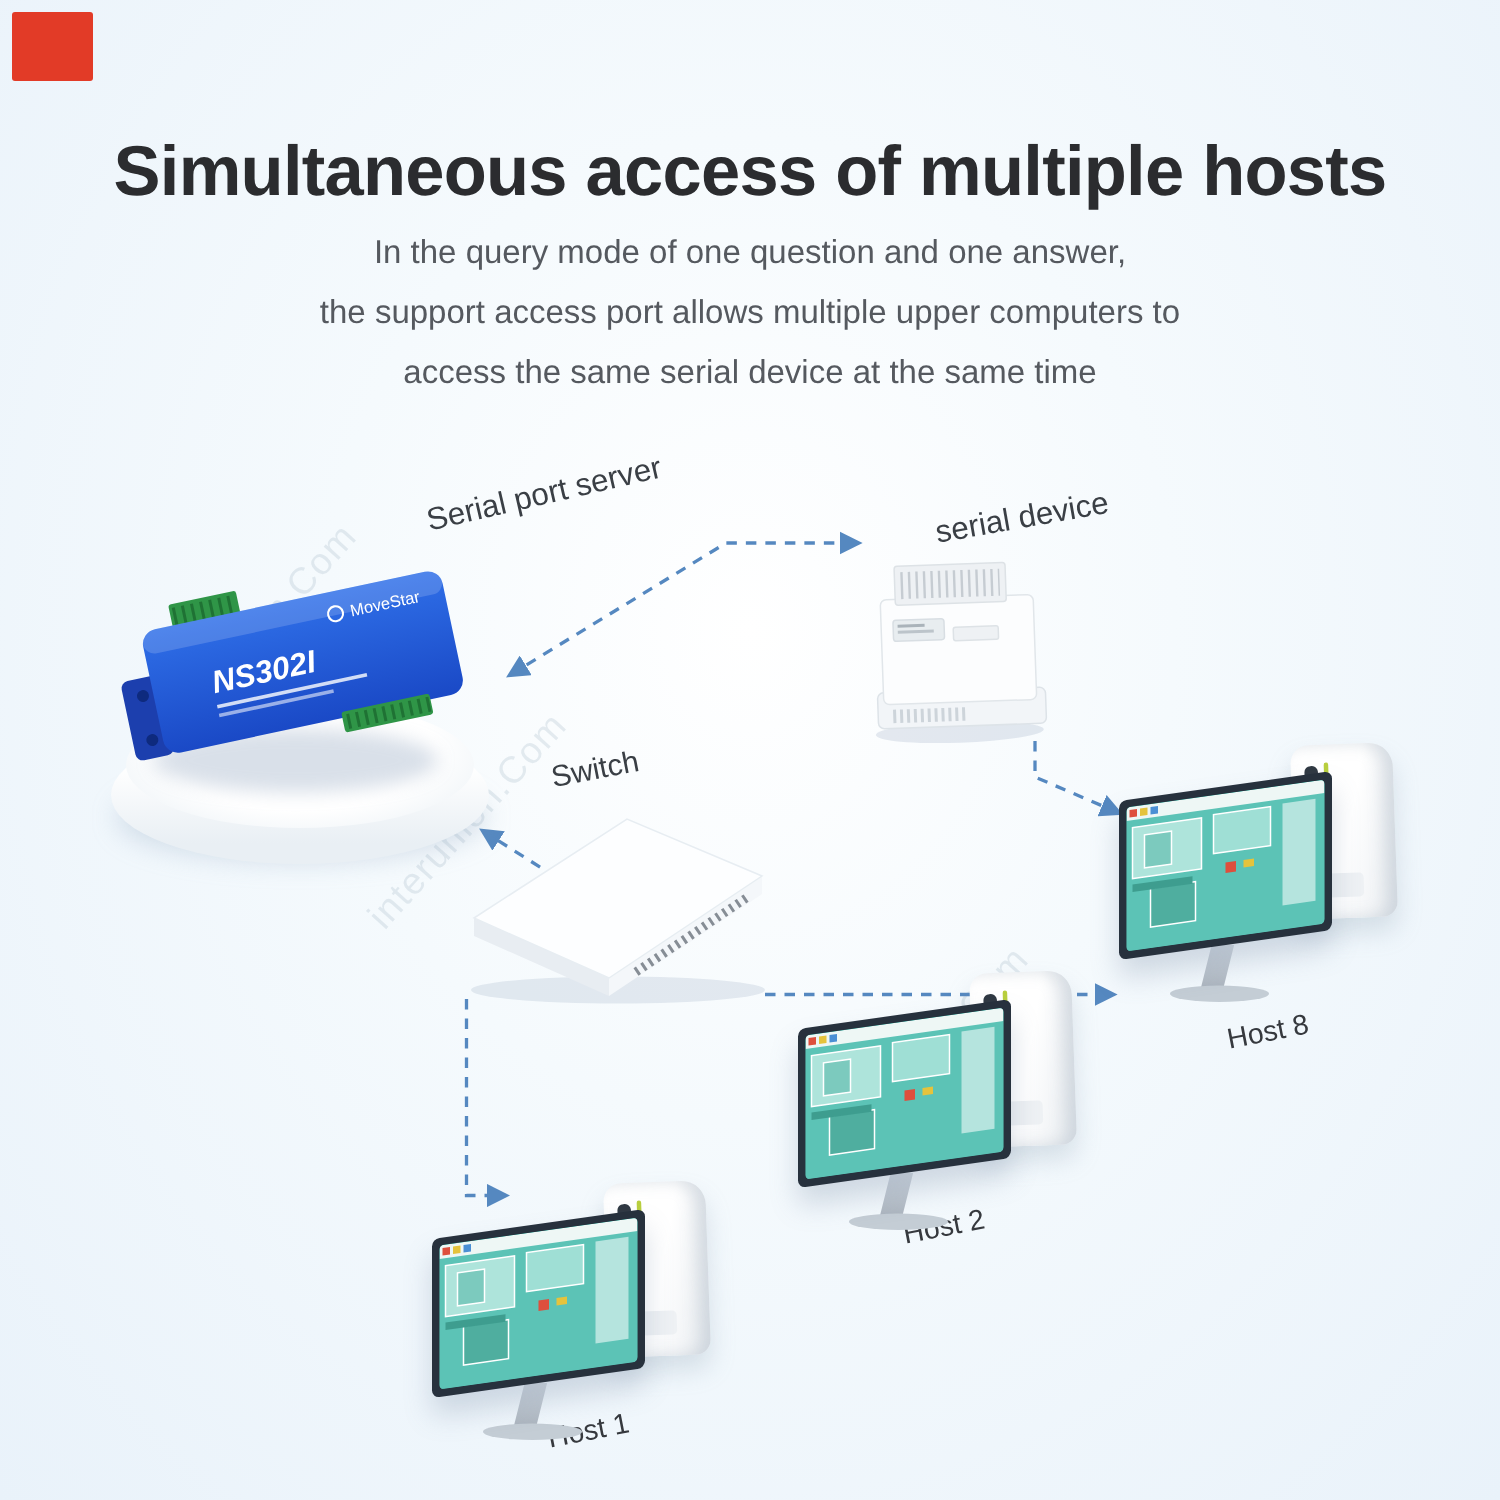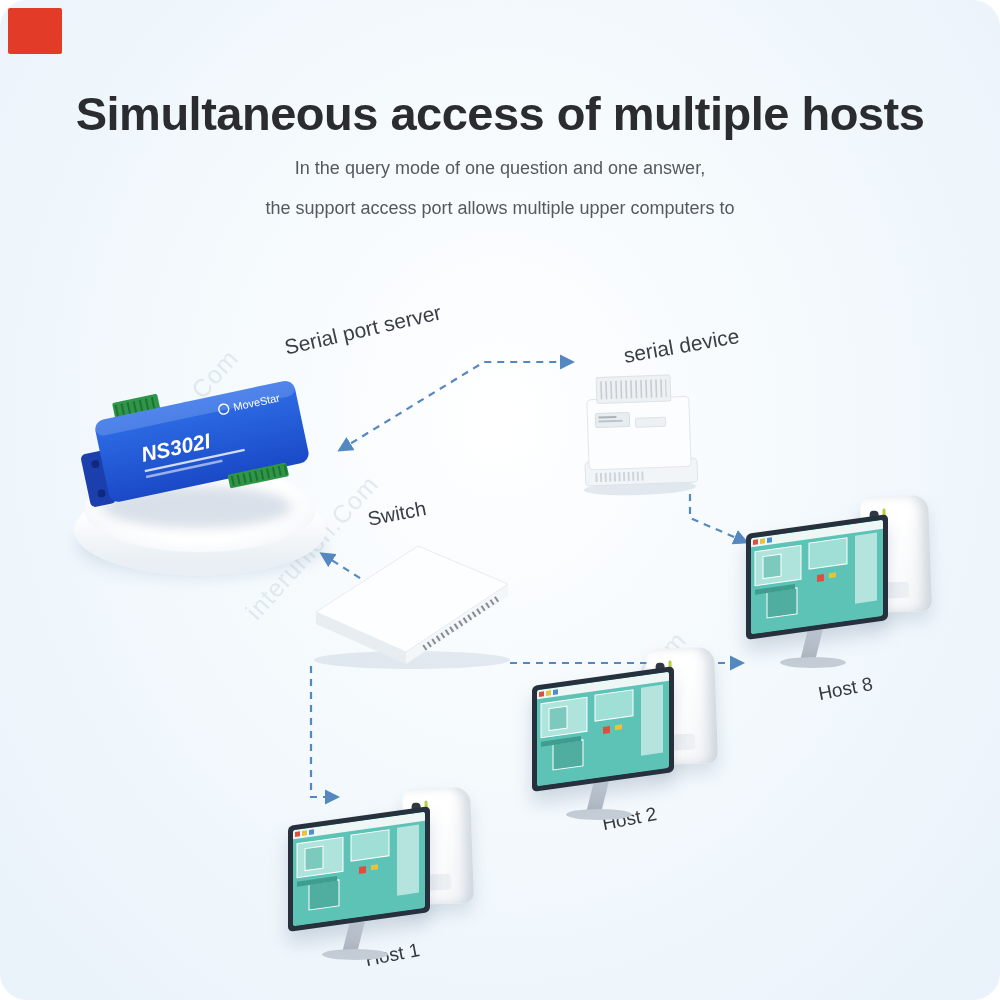--- a/index.html
+++ b/index.html
@@ -1,30 +1,29 @@
 <!DOCTYPE html>
 <html><head>
 <meta charset="utf-8">
 <style>
   html,body{margin:0;padding:0;}
   #canvas{
     position:relative;width:1000px;height:1000px;overflow:hidden;
     background:radial-gradient(ellipse at 50% 42%, #ffffff 0%, #f5fafd 40%, #e9f2fa 100%);
     font-family:"Liberation Sans",sans-serif;
-    border-radius:27px;
   }
   .abs{position:absolute;}
   .red-badge{left:8px;top:8px;width:54px;height:46px;background:#e23b27;border-radius:2px;}
   .title{
     left:0;right:0;top:55px;text-align:center;
     font-size:47px;font-weight:800;color:#2b2c2f;letter-spacing:-0.5px;white-space:nowrap;
   }
   .subtitle{
     left:0;right:0;top:148px;text-align:center;
-    font-size:18px;line-height:40px;color:#55595f;
+    font-size:22px;line-height:40px;color:#55595f;
   }
   .diagram-label{
     position:absolute;font-size:21px;color:#3a3f45;white-space:nowrap;
     transform-origin:left center;
   }
   .wm{
     position:absolute;font-size:25px;color:#a9bccb;opacity:.28;letter-spacing:1px;
     transform:rotate(-48deg);transform-origin:left top;white-space:nowrap;pointer-events:none;
   }
   
@@ -54,20 +53,21 @@
 <body>
 
 <div id="canvas">
 
   <div class="abs red-badge"></div>
 
   <h1 class="abs title">Simultaneous access of multiple hosts</h1>
   <div class="abs subtitle">
     <div>In the query mode of one question and one answer,</div>
     <div>the support access port allows multiple upper computers to</div>
+    <div>access the same serial device at the same time</div>
   </div>
 
   <span class="wm" style="left:100px;top:480px;">interunion.Com</span>
   <span class="wm" style="left:240px;top:606px;">interunion.Com</span>
   <span class="wm" style="left:548px;top:762px;">interunion.Com</span>
 
   <svg class="abs" style="left:0;top:0;width:1000px;height:1000px;pointer-events:none;" viewBox="0 0 1000 1000">
     <defs>
       <marker id="arrow" viewBox="0 0 10 10" refX="8" refY="5" markerWidth="7" markerHeight="7" orient="auto-start-reverse">
         <path d="M0,0 L10,5 L0,10 z" fill="#5588c0"></path>

